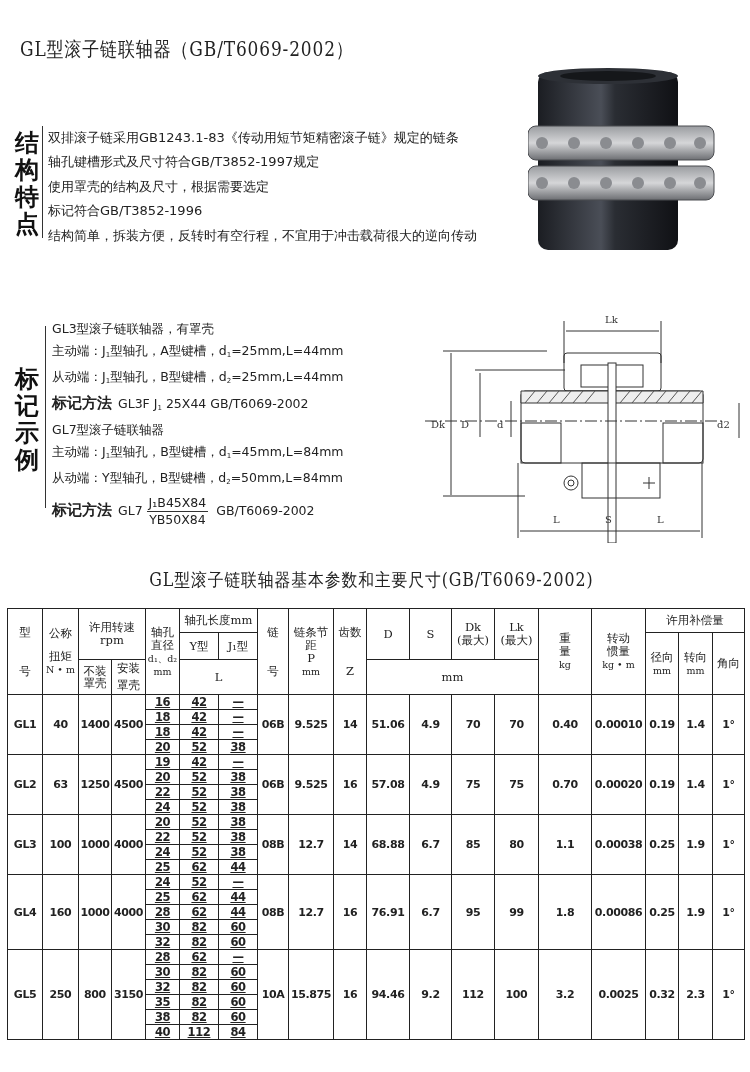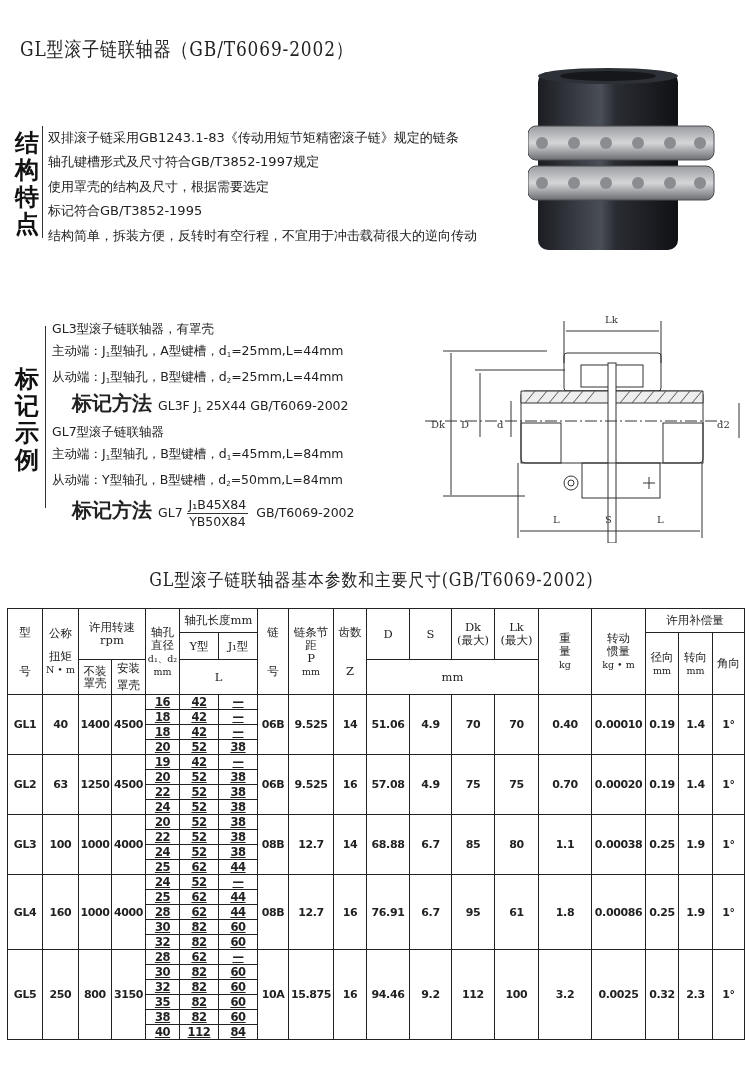--- a/index.html
+++ b/index.html
@@ -11,21 +11,21 @@
   
   .photo { position: absolute; left: 528px; top: 68px; width: 190px; height: 185px; }
 
   
   .side-label { position: absolute; font-weight: bold; font-size: 24px; line-height: 27px; width: 30px; text-align: center; color: #111; }
   .side-bar { position: absolute; width: 1px; background: #333; }
 
   .feat-lines { position: absolute; left: 48px; top: 126px; font-size: 13px; line-height: 24.4px; color: #222; white-space: nowrap; }
 
   .mark-lines { position: absolute; left: 52px; top: 318px; font-size: 12.5px; line-height: 22px; color: #222; white-space: nowrap; }
-  .mark-lines .b { font-weight: bold; font-size: 20px; margin-right: 6px; margin-left: 20px; }
+  .mark-lines .b { font-weight: bold; font-size: 15px; margin-right: 6px; }
   .sub { font-size: 7px; vertical-align: -2px; }
   .frac { display: inline-block; vertical-align: middle; text-align: center; margin: 0 8px 0 4px; line-height: 16px; }
   .frac .num { border-bottom: 1px solid #333; display: block; padding: 0 2px; }
   .frac .den { display: block; }
 
   .drawing { position: absolute; left: 425px; top: 303px; width: 325px; height: 240px; }
 
   .table-title { position: absolute; left: 0; width: 742px; top: 568px; text-align: center; font-family: "DejaVu Serif", serif; font-size: 18px; letter-spacing: 1px; color: #222; }
   .table-title span { display: inline-block; transform: scaleX(0.88); }
 
@@ -82,21 +82,21 @@
   <div>结</div>
   <div>构</div>
   <div>特</div>
   <div>点</div>
 </div>
 <div class="side-bar" style="left:42px; top:126px; height:112px;"></div>
 <div class="feat-lines">
   <div>双排滚子链采用GB1243.1-83《传动用短节矩精密滚子链》规定的链条</div>
   <div>轴孔键槽形式及尺寸符合GB/T3852-1997规定</div>
   <div>使用罩壳的结构及尺寸，根据需要选定</div>
-  <div>标记符合GB/T3852-1995</div>
+  <div>标记符合GB/T3852-1996</div>
   <div>结构简单，拆装方便，反转时有空行程，不宜用于冲击载荷很大的逆向传动</div>
 </div>
 
 <div class="side-label" style="left:12px; top:366px;">
   <div>标</div>
   <div>记</div>
   <div>示</div>
   <div>例</div>
 </div>
 <div class="side-bar" style="left:45px; top:326px; height:182px;"></div>
@@ -379,21 +379,21 @@
         <td class="v" rowspan="5">4000</td>
         <td class="bore">24</td>
         <td class="bore">52</td>
         <td class="bore">—</td>
         <td class="v" rowspan="5">08B</td>
         <td class="v" rowspan="5">12.7</td>
         <td class="v" rowspan="5">16</td>
         <td class="v" rowspan="5">76.91</td>
         <td class="v" rowspan="5">6.7</td>
         <td class="v" rowspan="5">95</td>
-        <td class="v" rowspan="5">61</td>
+        <td class="v" rowspan="5">99</td>
         <td class="v" rowspan="5">1.8</td>
         <td class="v" rowspan="5">0.00086</td>
         <td class="v" rowspan="5">0.25</td>
         <td class="v" rowspan="5">1.9</td>
         <td class="v" rowspan="5">1°</td>
       </tr>
       <tr>
         <td class="bore">25</td>
         <td class="bore">62</td>
         <td class="bore">44</td>

